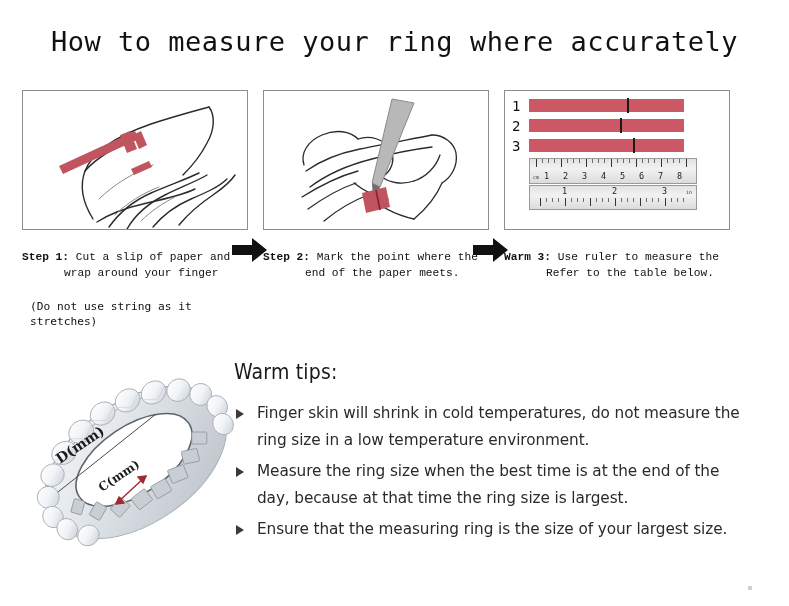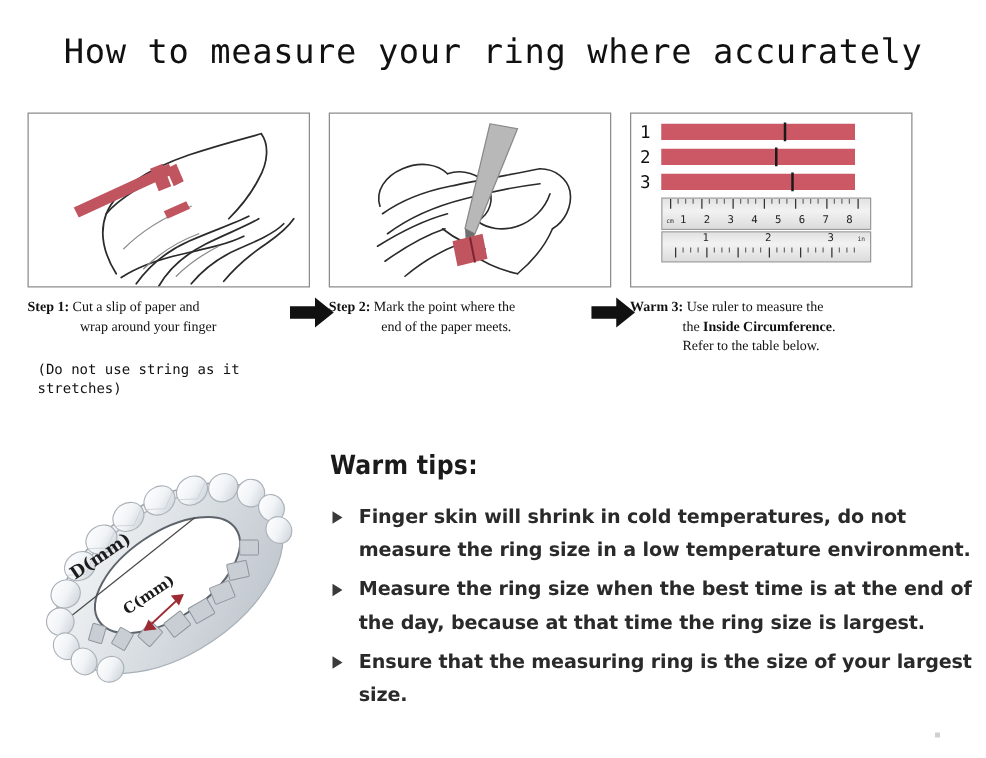--- a/index.html
+++ b/index.html
@@ -62,22 +62,22 @@
     position: absolute;
     top: 147px;
     width: 36px;
     height: 26px;
   }
   .arrow.a1 { left: 232px; }
   .arrow.a2 { left: 473px; }
   .arrow svg { display: block; }
 
   .step-caption {
-    margin-top: 9px;
-    font-family: Liberation Serif, serif;
+    margin-top: 20px;
+    font-family: Liberation Mono, monospace;
     font-size: 11.2px;
     line-height: 15.5px;
     color: #111;
   }
   .step-caption .lbl { font-weight: bold; }
   .step-caption .ln2,
   .step-caption .ln3 { display: block; padding-left: 42px; }
   .step-note {
     margin-top: 18px;
     font-family: "DejaVu Sans Mono", monospace;
@@ -174,24 +174,23 @@
     position: absolute;
     left: 18px;
     top: 0px;
     width: 232px;
     height: 220px;
   }
   .ring-wrap svg { display: block; }
 
   .tips {
     position: absolute;
-    left: 264px;
+    left: 234px;
     top: 8px;
     width: 520px;
-    font-weight: bold;
   }
   .tips-heading {
     font-family: "DejaVu Sans Condensed", "DejaVu Sans", sans-serif;
     font-size: 21px;
     color: #1a1a1a;
     margin-bottom: 16px;
     letter-spacing: 0.2px;
   }
   .tip-item {
     position: relative;
@@ -415,21 +414,20 @@
           <div class="rk minor" style="left:147px; top:12px"></div>
           <div class="rk minor" style="left:153px; top:12px"></div>
         </div>
       </div>
 
     </div>
 
     <div class="step-caption">
       <span class="lbl">Warm 3:</span>
       <span>Use ruler to measure the</span>
-      <span class="ln2"><span>the </span><span class="bold-inline">Inside Circumference</span><span>.</span></span>
       <span class="ln3">Refer to the table below.</span>
     </div>
   </div>
 </div>
 
 <div class="lower">
 
   <div class="ring-wrap">
     <svg width="232" height="220" viewBox="0 0 232 220">
       <defs>

